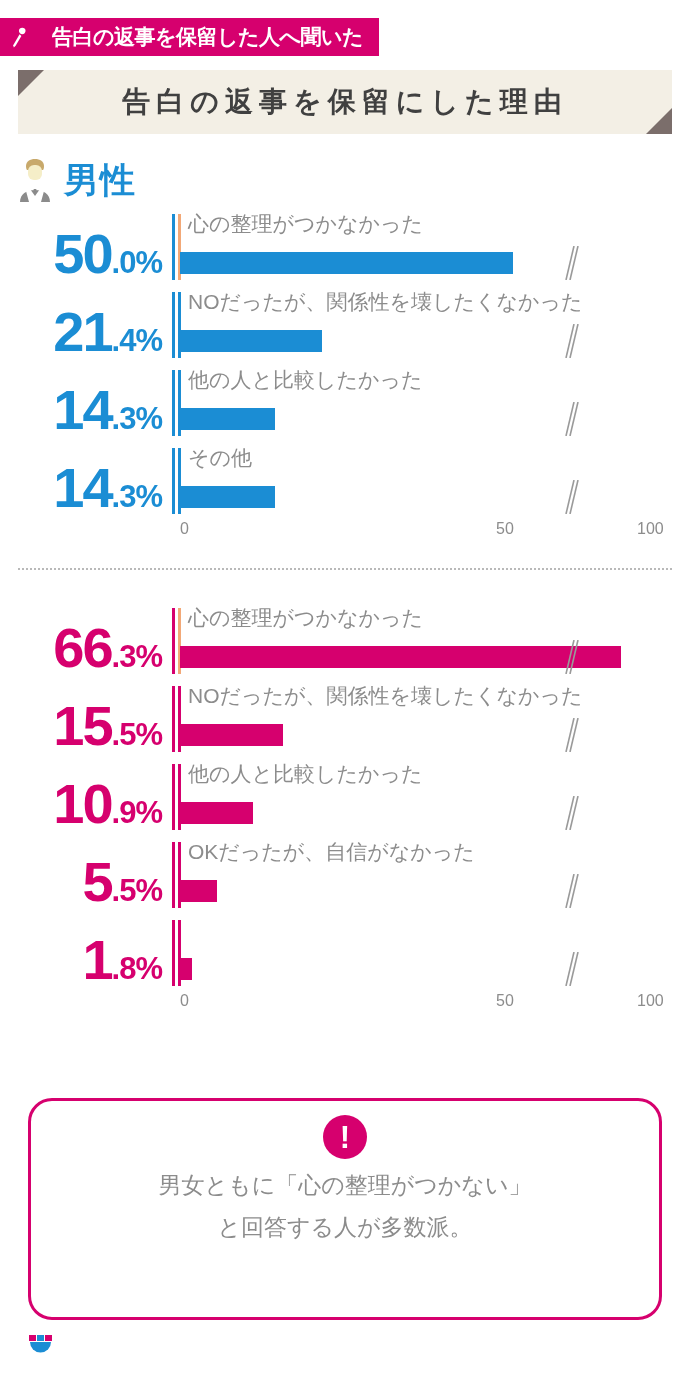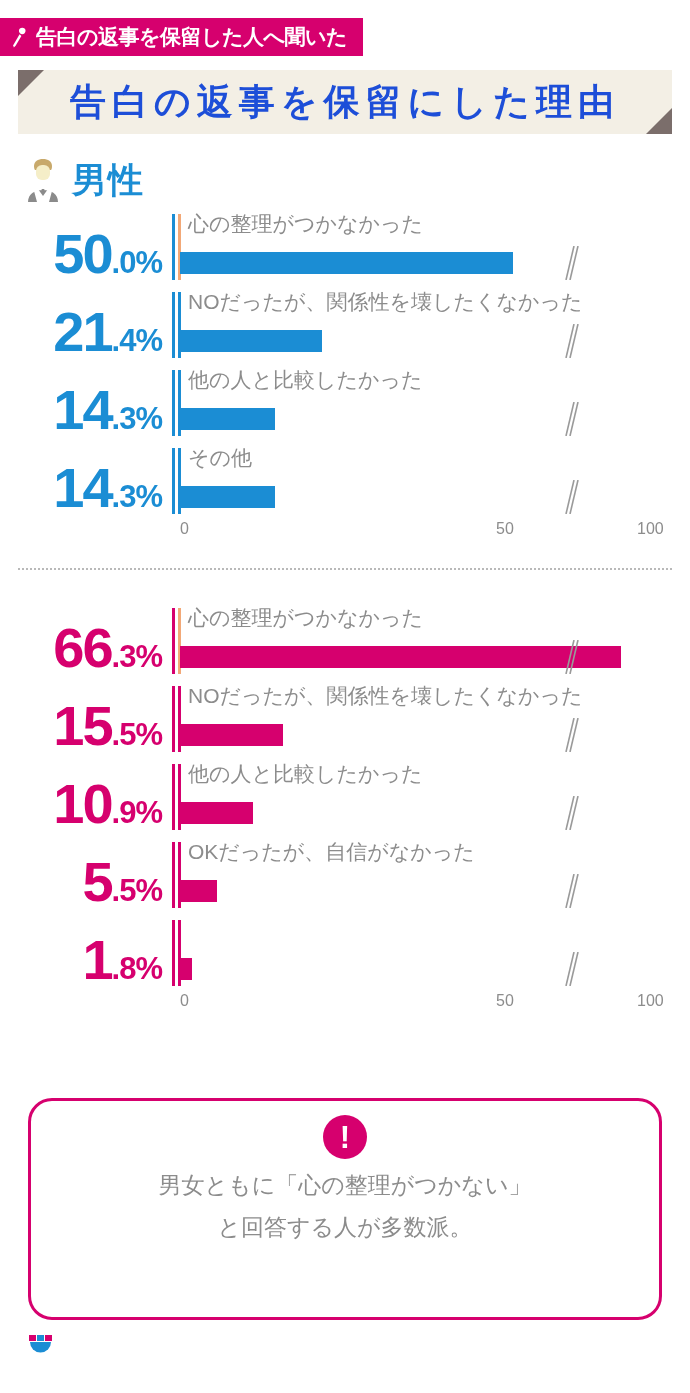--- a/index.html
+++ b/index.html
@@ -10,52 +10,52 @@
     position:relative; overflow:hidden;
     -webkit-font-smoothing:antialiased;
   }
   .page{position:relative;width:690px;height:1393px;}
 
   
   .tag{
     position:absolute; left:0; top:18px;
     height:38px; padding:0 16px 0 12px;
     background:#d6006e;
-    display:flex; align-items:center; gap:6px;
+    display:flex; align-items:center; gap:22px;
     color:#fff;
     font-size:21px; font-weight:bold; letter-spacing:-0.5px;
     white-space:nowrap;
   }
   .mic-icon{display:inline-block;width:18px;height:22px;flex:0 0 18px;position:relative;top:1px;}
 
   
   .banner{
     position:absolute; left:18px; top:70px;
     width:654px; height:64px;
     background:#f3efe5;
     display:flex; align-items:center; justify-content:center;
   }
   .banner-title{
-    color:#1d4ed8; font-size:36px; font-weight:bold;
+    color:#404040; font-size:28px; font-weight:bold;
     letter-spacing:6px; white-space:nowrap;
   }
   .fold-tl{
     position:absolute; left:0; top:0; width:0;height:0;
     border-top:26px solid #7b6e6b;
     border-right:26px solid transparent;
   }
   .fold-br{
     position:absolute; right:0; bottom:0; width:0;height:0;
     border-bottom:26px solid #7b6e6b;
     border-left:26px solid transparent;
   }
 
   
   .group{position:absolute;left:0;width:690px;}
-  .group-head{display:flex;align-items:center;gap:8px;padding-left:22px;height:56px;}
+  .group-head{display:flex;align-items:center;gap:8px;padding-left:14px;height:56px;}
   .avatar{width:42px;height:44px;flex:0 0 42px;}
   .group-label{font-size:35px;font-weight:bold;letter-spacing:1px;}
   .male .group-label{color:#1b8dd4;}
   .female .group-label{color:#d6006e;}
 
   
   .row{position:relative;height:78px;}
   .pct{
     position:absolute; left:0; top:0;
     width:168px; height:72px;

